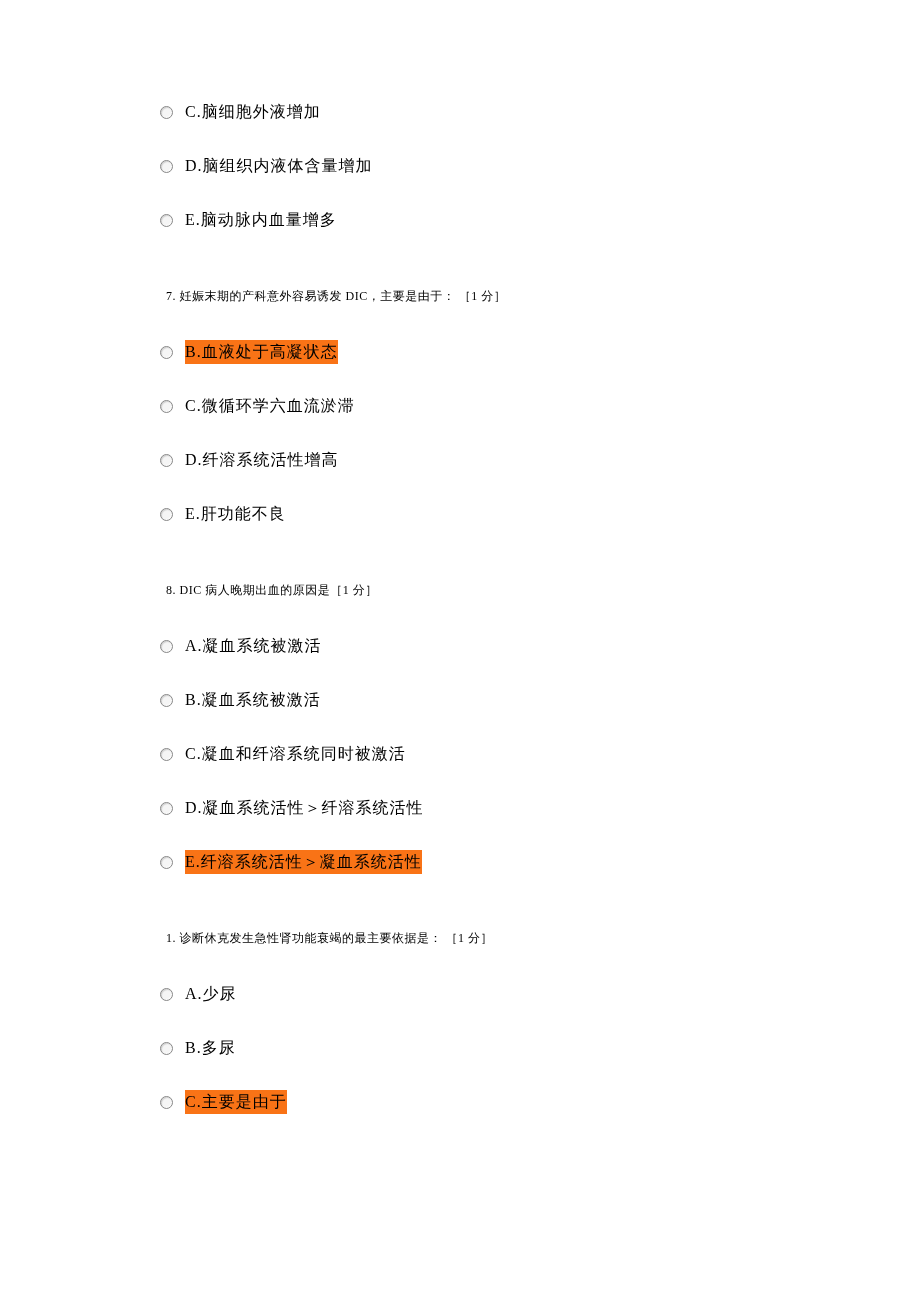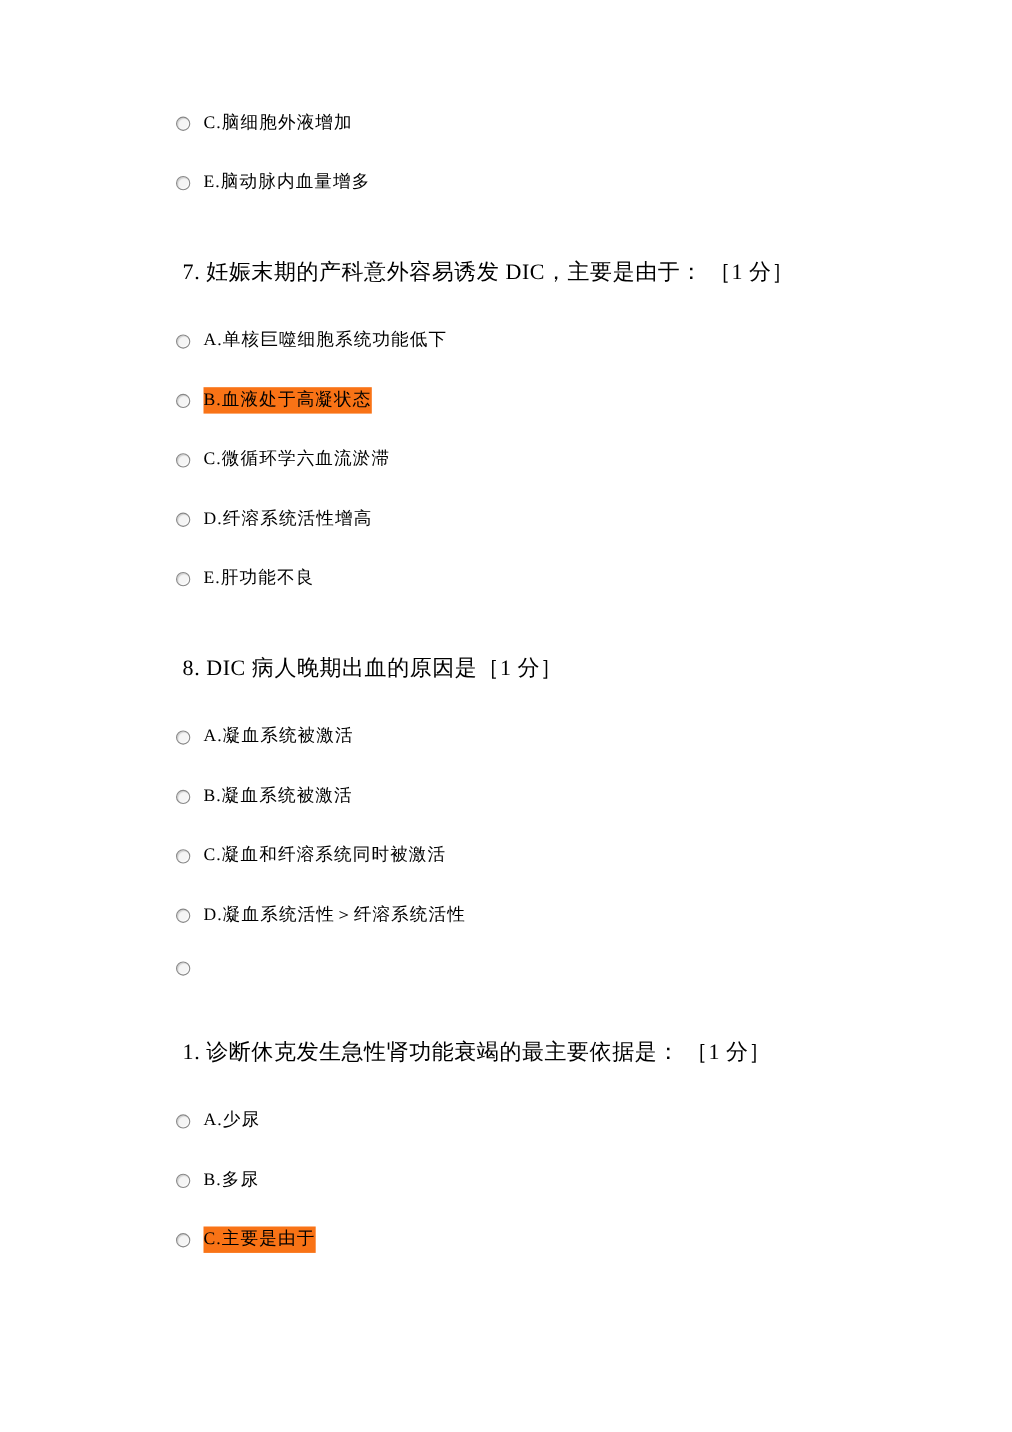--- a/index.html
+++ b/index.html
@@ -35,41 +35,41 @@
       font-size: 16px;
       letter-spacing: 1px;
     }
     .highlighted {
       background-color: #f97316;
     }
     .question-text {
       margin-top: 55px;
       margin-bottom: 35px;
       margin-left: 6px;
-      font-size: 20px;
+      font-size: 12px;
       letter-spacing: 0.5px;
     }
   </style>
 </head>
 <body>
 
 <div id="content">
     <div class="option-row">
       <span class="radio"></span>
       <span class="option-text">C.脑细胞外液增加</span>
     </div>
     <div class="option-row">
       <span class="radio"></span>
+      <span class="option-text">D.脑组织内液体含量增加</span>
+    </div>
+    <div class="option-row">
+      <span class="radio"></span>
       <span class="option-text">E.脑动脉内血量增多</span>
     </div>
     <div class="question-text">7. 妊娠末期的产科意外容易诱发 DIC，主要是由于： ［1 分］</div>
-    <div class="option-row">
-      <span class="radio"></span>
-      <span class="option-text">A.单核巨噬细胞系统功能低下</span>
-    </div>
     <div class="option-row">
       <span class="radio"></span>
       <span class="option-text highlighted">B.血液处于高凝状态</span>
     </div>
     <div class="option-row">
       <span class="radio"></span>
       <span class="option-text">C.微循环学六血流淤滞</span>
     </div>
     <div class="option-row">
       <span class="radio"></span>
@@ -91,20 +91,21 @@
     <div class="option-row">
       <span class="radio"></span>
       <span class="option-text">C.凝血和纤溶系统同时被激活</span>
     </div>
     <div class="option-row">
       <span class="radio"></span>
       <span class="option-text">D.凝血系统活性＞纤溶系统活性</span>
     </div>
     <div class="option-row">
       <span class="radio"></span>
+      <span class="option-text highlighted">E.纤溶系统活性＞凝血系统活性</span>
     </div>
     <div class="question-text">1. 诊断休克发生急性肾功能衰竭的最主要依据是： ［1 分］</div>
     <div class="option-row">
       <span class="radio"></span>
       <span class="option-text">A.少尿</span>
     </div>
     <div class="option-row">
       <span class="radio"></span>
       <span class="option-text">B.多尿</span>
     </div>

